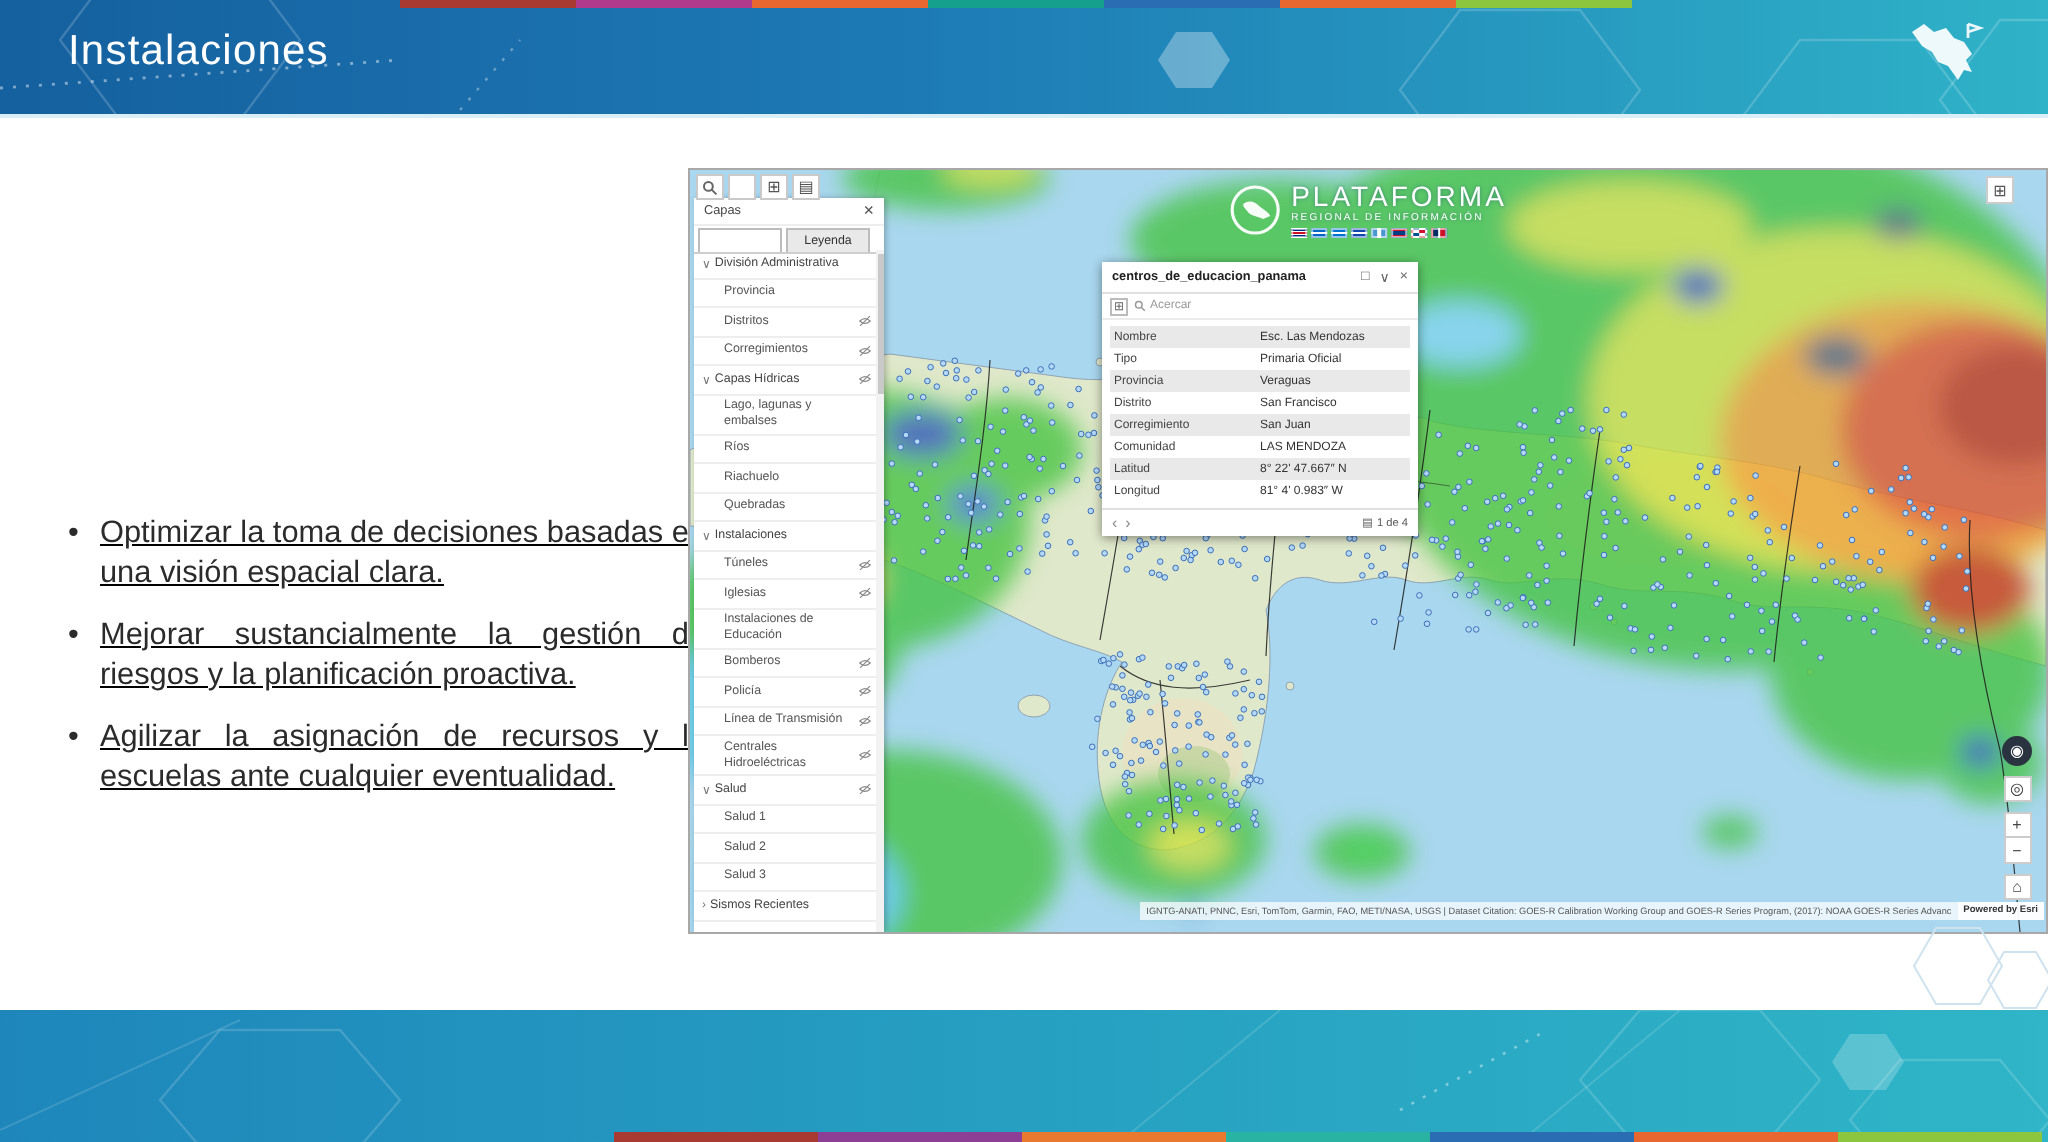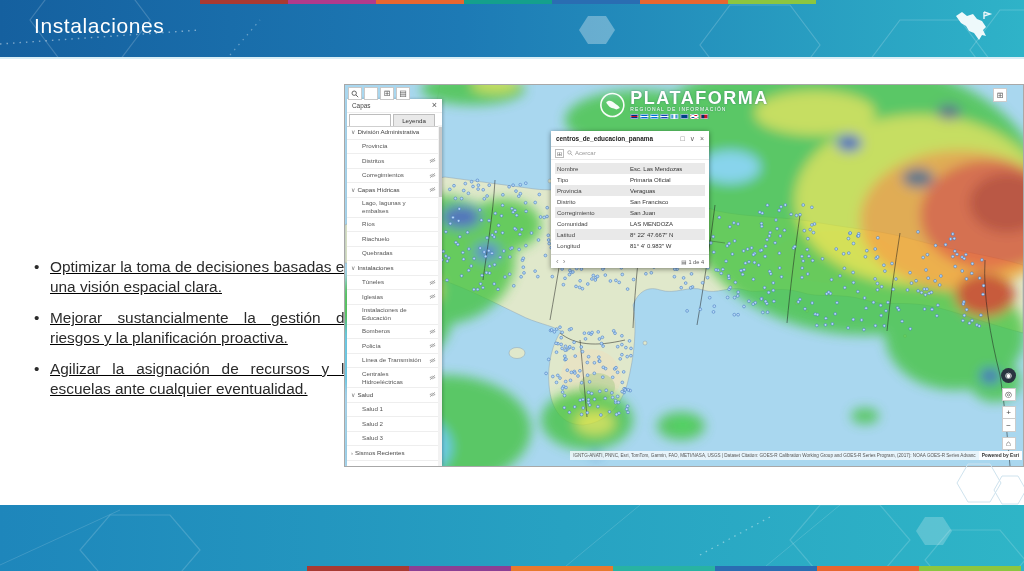--- a/index.html
+++ b/index.html
@@ -54,21 +54,21 @@
   .p-row.group{padding-left:4px;color:#444;}
   .p-row .chev{margin-right:2px;font-size:6px;color:#777;}
   .p-row .p-label{width:62px;line-height:8px;}
   .p-row .eye{position:absolute;right:2px;top:50%;margin-top:-3.5px;width:7px;height:7px;}
   .p-scroll{position:absolute;right:0;top:26px;bottom:0;width:4px;background:#f2f2f2;}
   .p-scroll .thumb{position:absolute;left:.5px;top:2px;width:3px;height:70px;background:#c9c9c9;}
 
   
   .plat{position:absolute;left:50%;top:6px;transform:translateX(-50%);display:flex;
         align-items:center;gap:5px;z-index:4;color:#fff;text-shadow:0 0 2px rgba(40,90,120,.6);}
-  .plat .ttl{font-size:18px;letter-spacing:1.5px;font-weight:700;line-height:14px;}
+  .plat .ttl{font-size:14px;letter-spacing:1.5px;font-weight:400;line-height:14px;}
   .plat .sub{font-size:5px;letter-spacing:1.1px;margin-top:1px;}
   .flags{display:flex;gap:2px;margin-top:2px;}
   .flag{width:8px;height:5px;display:block;border:.5px solid rgba(255,255,255,.6);box-sizing:border-box;}
   .flag-cr{background:linear-gradient(180deg,#002b7f 0 20%,#fff 20% 38%,#ce1126 38% 62%,#fff 62% 80%,#002b7f 80%);}
   .flag-ni{background:linear-gradient(180deg,#0067c6 0 33%,#fff 33% 66%,#0067c6 66%);}
   .flag-hn{background:linear-gradient(180deg,#0073cf 0 33%,#fff 33% 66%,#0073cf 66%);}
   .flag-sv{background:linear-gradient(180deg,#0f47af 0 33%,#fff 33% 66%,#0f47af 66%);}
   .flag-gt{background:linear-gradient(90deg,#4997d0 0 33%,#fff 33% 66%,#4997d0 66%);}
   .flag-bz{background:linear-gradient(180deg,#ce1126 0 14%,#003f87 14% 86%,#ce1126 86%);}
   .flag-pa{background:conic-gradient(#d21034 0 90deg,#fff 90deg 180deg,#005293 180deg 270deg,#fff 270deg);}

